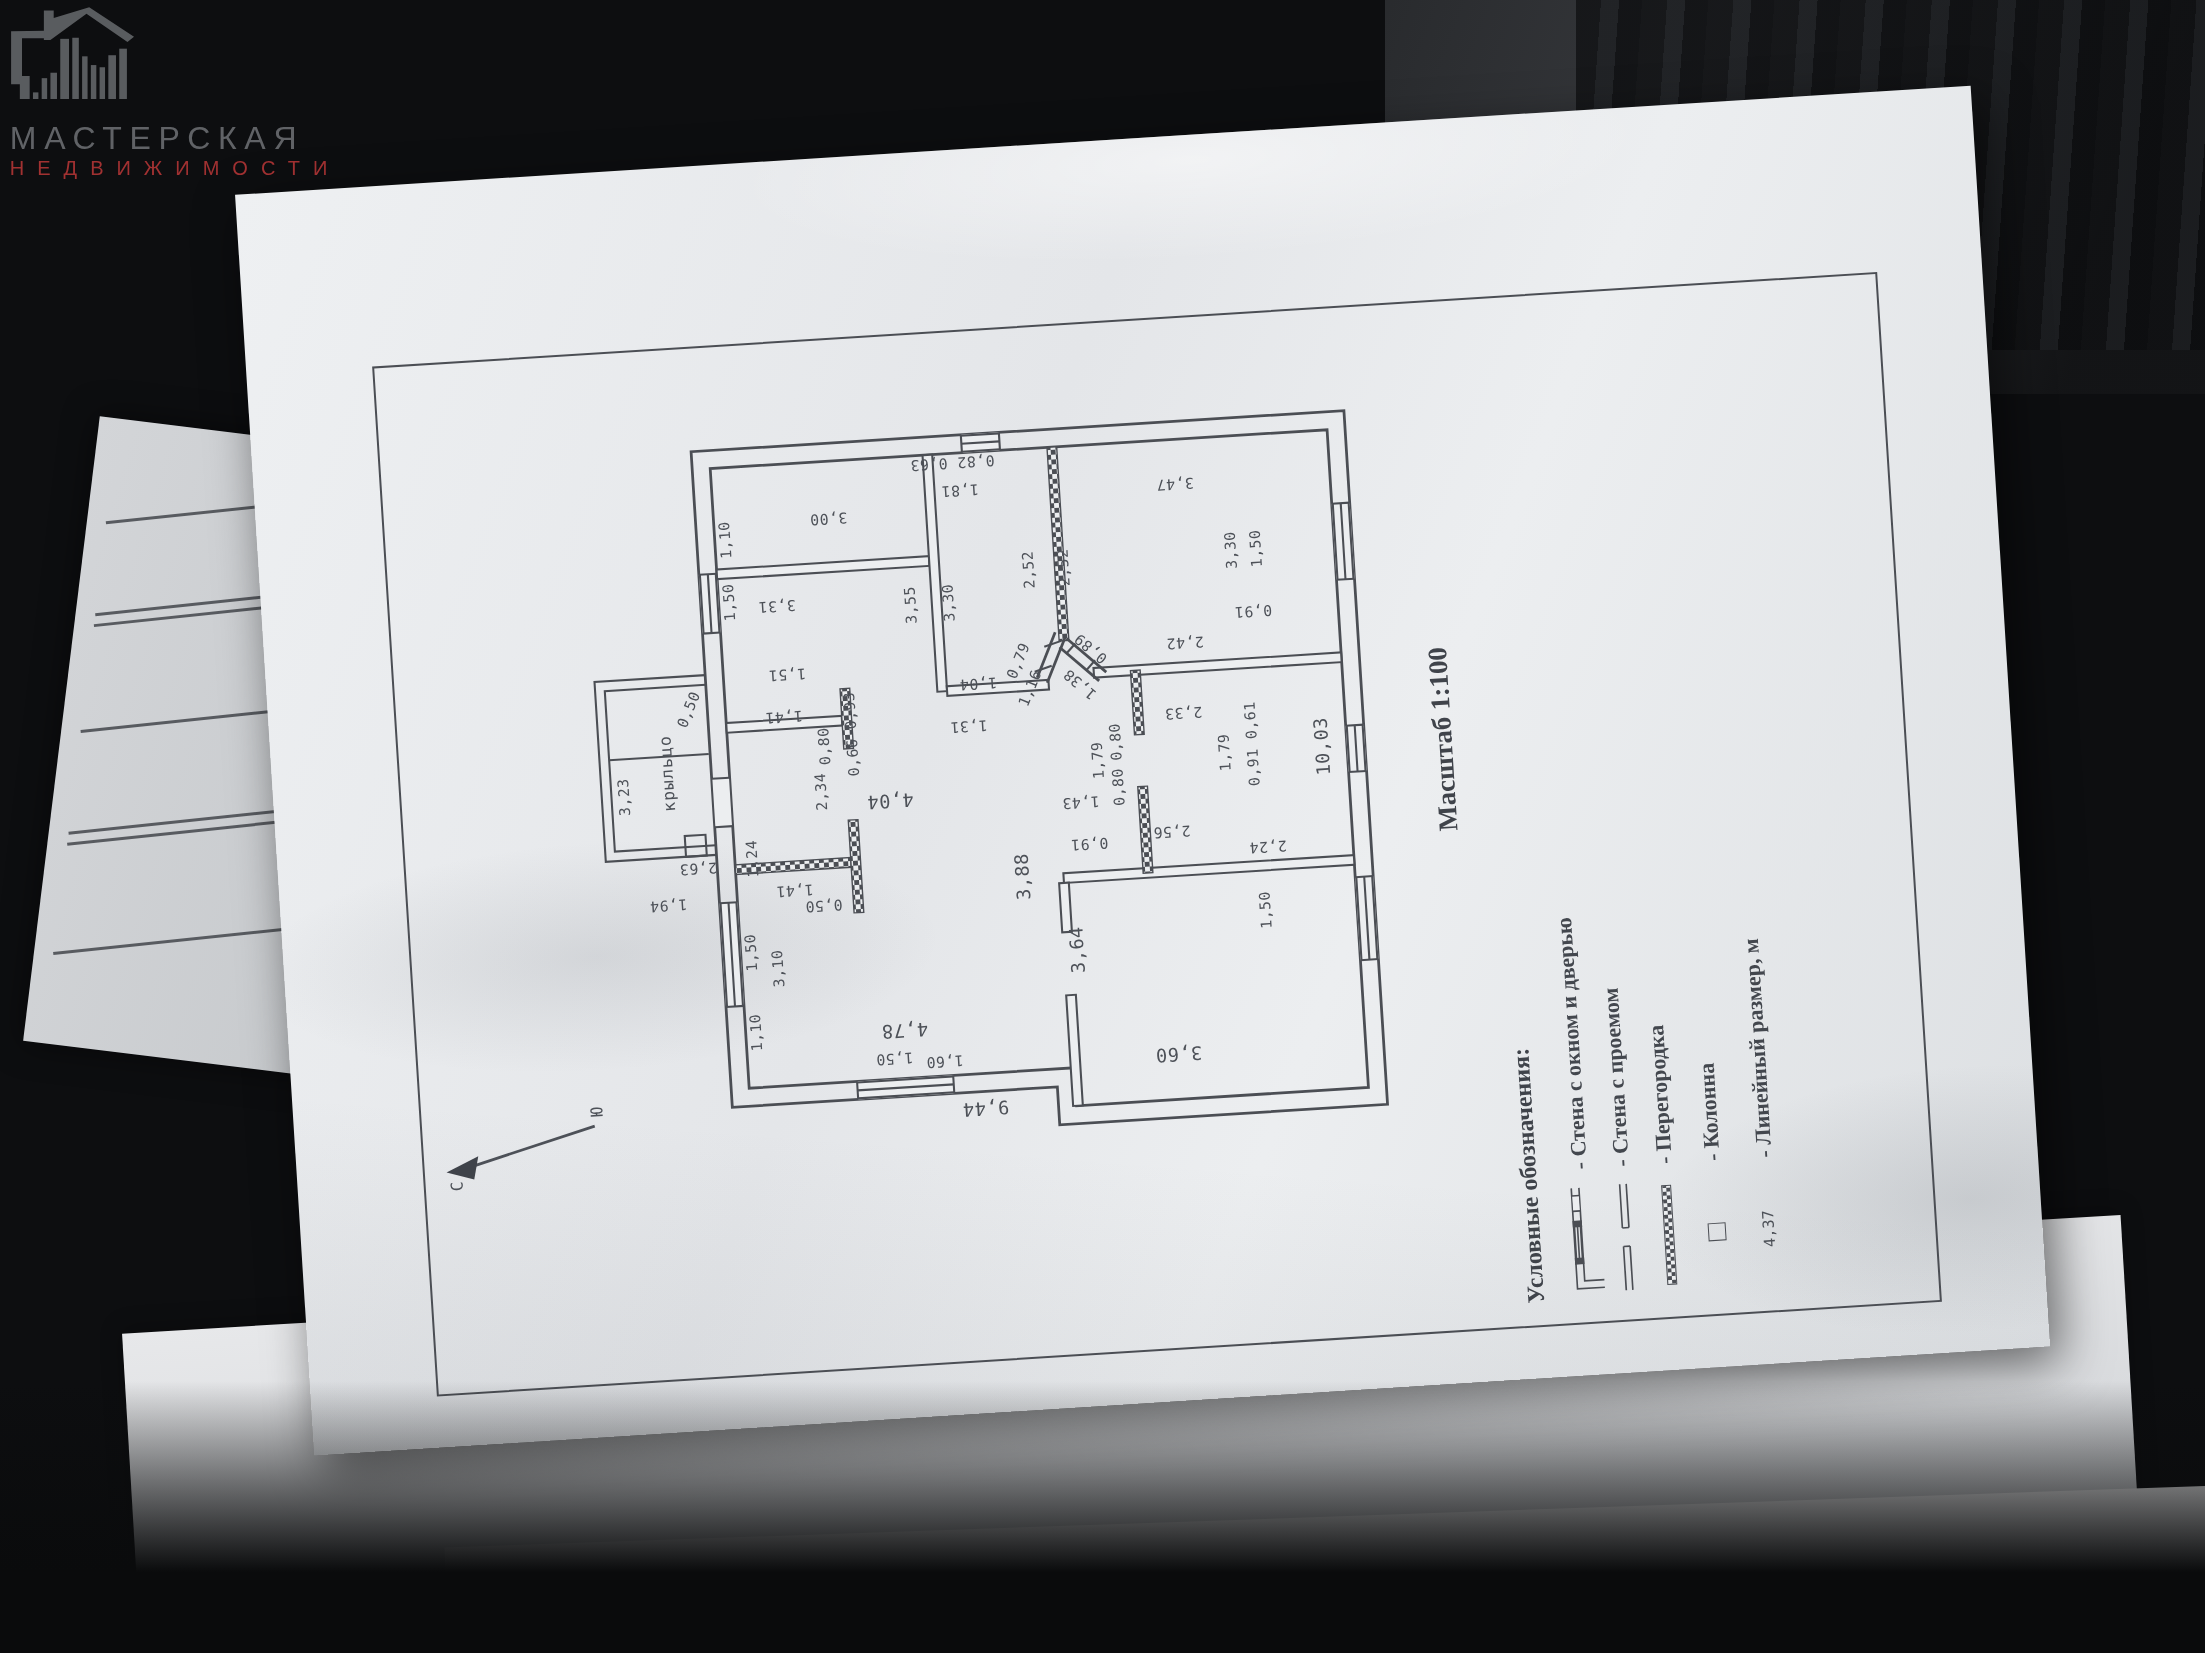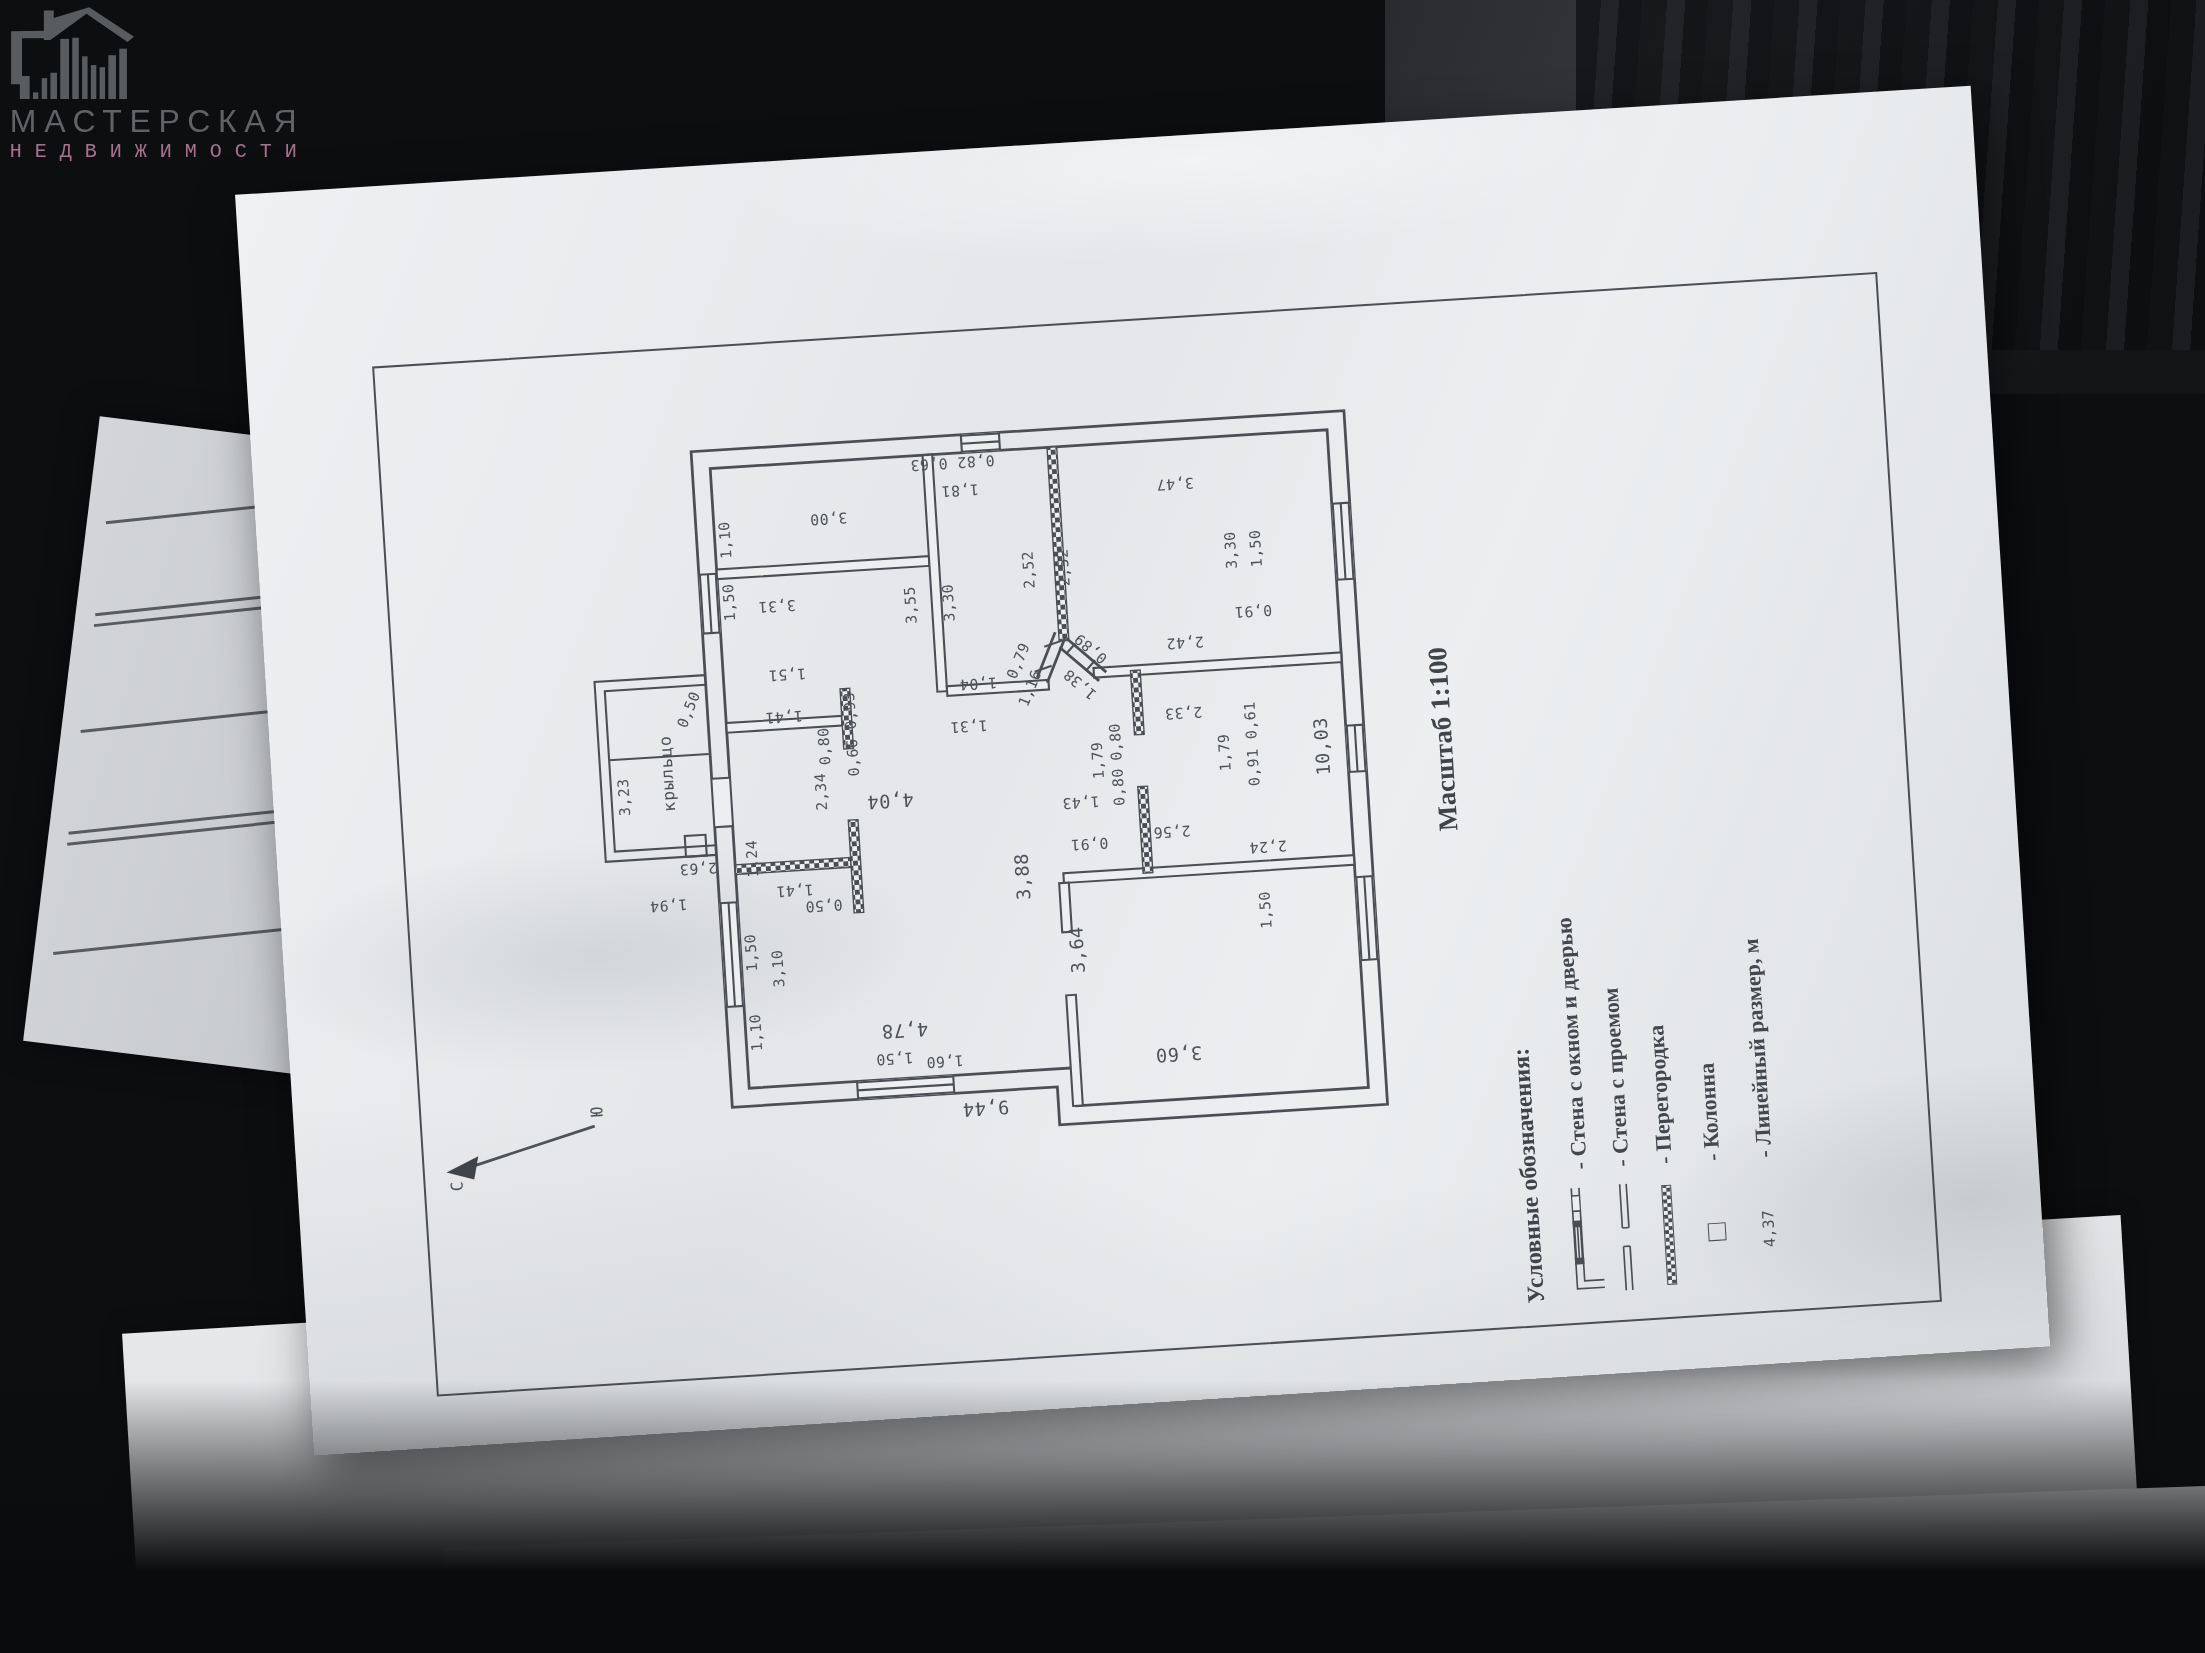--- a/index.html
+++ b/index.html
@@ -12,22 +12,22 @@
   .bg-wall{position:absolute; right:0; top:0; width:820px; height:394px;
     background:linear-gradient(110deg,#2c2e31 0%,#3a3c40 35%,#26282b 60%,#141517 85%);
     opacity:.9;}
   .bg-stripes{position:absolute; right:0; top:0; width:629px; height:350px;
     background:repeating-linear-gradient(94deg,#101113 0 25px,#1d1f22 25px 43px,#0c0d0f 43px 66px);
     opacity:.8;}
   .bg-floor{position:absolute; left:0; bottom:0; width:100%; height:273px;
     background:linear-gradient(180deg,rgba(10,11,12,0) 0%,#0a0b0c 70%);}
   
   .watermark{position:absolute; left:9.8px; top:5.5px; z-index:50; opacity:.82;}
-  .wm-text1{color:#85888c; font-size:32px; letter-spacing:7.7px; margin-top:2px; opacity:.85;}
-  .wm-text2{color:#f9a8d4; font-size:20px; letter-spacing:13px; opacity:.8;font-family:Liberation Mono, monospace;}
+  .wm-text1{color:#85888c; font-size:32px; letter-spacing:7.7px; margin-top:19px; opacity:.85;}
+  .wm-text2{color:#ef4444; font-size:20px; letter-spacing:13px; opacity:.8;}
   
   .sheet-under-left{position:absolute; left:60px; top:438px; width:394px; height:629px;
     background:linear-gradient(100deg,#d3d5d8,#c4c7ca); transform:rotate(7deg);
     box-shadow:0 0 33px rgba(0,0,0,.5);}
   .sheet-under-left .ln{position:absolute; left:16.4px; height:2.7px; background:#585b60; transform:rotate(-13deg);}
   .sheet-bottom-1{position:absolute; left:131px; top:1274px; width:2002px; height:361px;
     background:linear-gradient(178deg,#e7e8ea,#d8dadd 60%,#c9cbce);
     transform:rotate(-3.4deg); box-shadow:0 -4.4px 22px rgba(0,0,0,.25);}
   .sheet-bottom-2{position:absolute; left:448px; top:1515px; width:1860px; height:230px;
     background:linear-gradient(180deg,#f3f3f4,#e2e3e5); transform:rotate(-2deg);}

